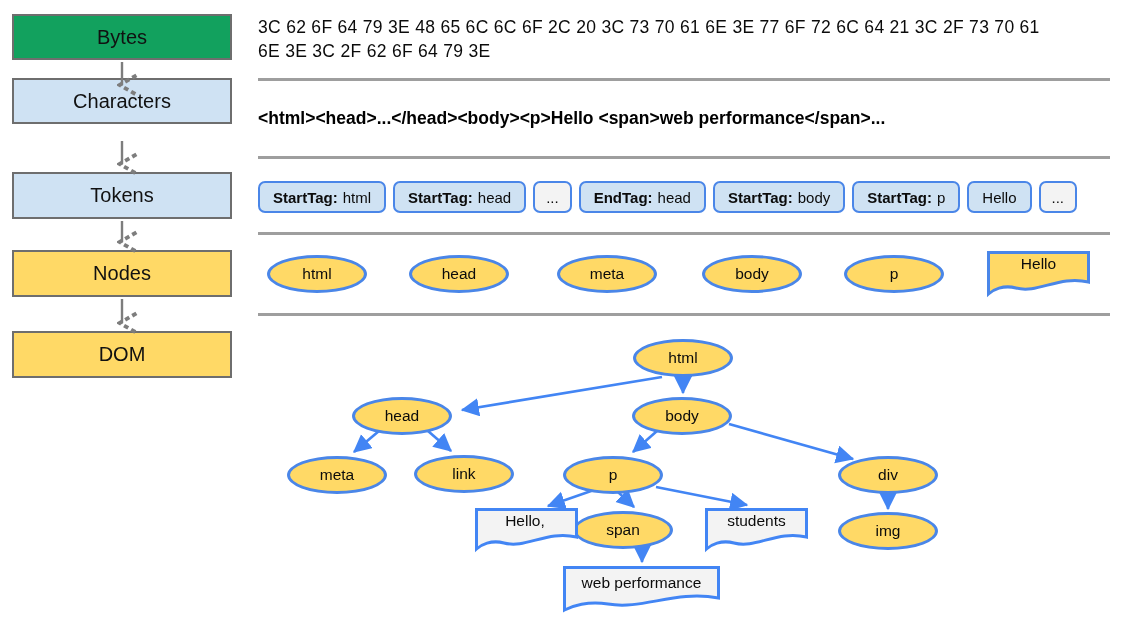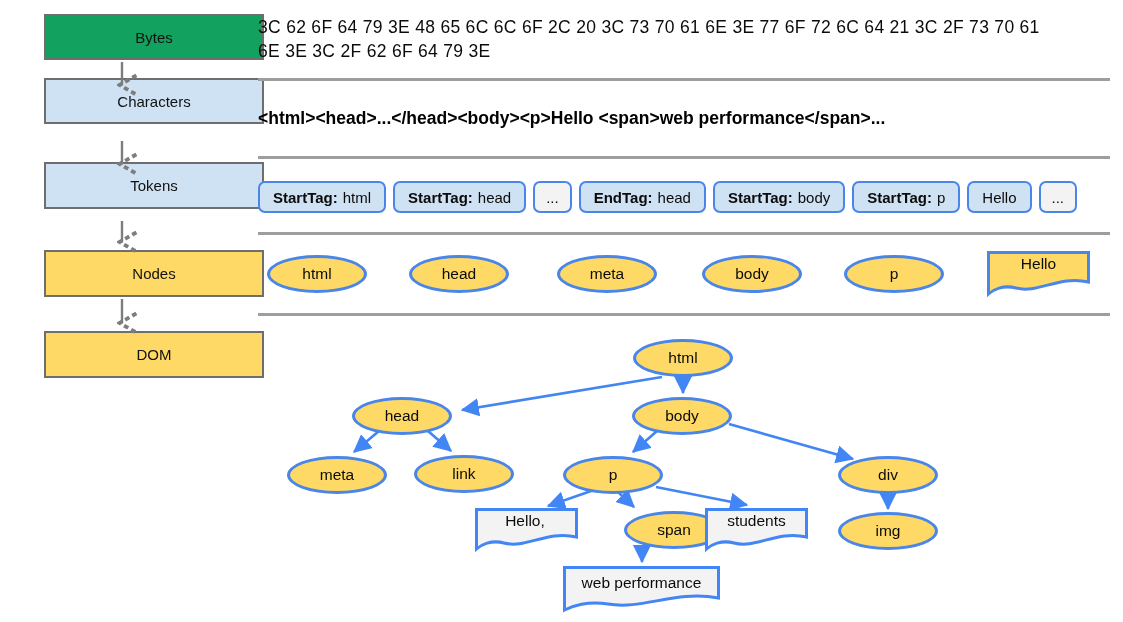--- a/index.html
+++ b/index.html
@@ -4,21 +4,21 @@
 <style>
   * { margin:0; padding:0; box-sizing:border-box; }
   html,body { background:#ffffff; }
   body { font-family:"Liberation Sans", sans-serif; }
   .page { position:relative; width:1123px; height:622px; background:#ffffff; overflow:hidden; }
 
   
   .stage {
     position:absolute; left:12px; width:220px; height:47px;
     border:2px solid #6e6e6e; display:flex; align-items:center; justify-content:center;
-    font-size:15px; color:#111111;margin-left:32px;
+    font-size:20px; color:#111111;
   }
   .stage.green { background:#12a15e; }
   .stage.blue  { background:#cfe2f3; }
   .stage.yellow{ background:#ffd966; }
 
   
   .bytes-text {
     position:absolute; left:258px; top:15px; width:800px;
     font-size:17.5px; line-height:24px; color:#0b0b0b; letter-spacing:.3px;
   }
@@ -64,21 +64,21 @@
 <body>
 
 <div class="page">
 
   <div class="stage green" style="top:14px;  height:46px;">
       <span>Bytes</span>
     </div>
   <div class="stage blue" style="top:78px;  height:46px;">
       <span>Characters</span>
     </div>
-  <div class="stage blue" style="top:162px;">
+  <div class="stage blue" style="top:172px;">
       <span>Tokens</span>
     </div>
   <div class="stage yellow" style="top:250px;">
       <span>Nodes</span>
     </div>
   <div class="stage yellow" style="top:331px;">
       <span>DOM</span>
     </div>
 
   <svg class="overlay" width="250" height="400">
@@ -192,21 +192,21 @@
     </div>
   <div class="ellipse" style="left:414px; top:455px;">
       <span>link</span>
     </div>
   <div class="ellipse" style="left:563px; top:456px;">
       <span>p</span>
     </div>
   <div class="ellipse" style="left:838px; top:456px;">
       <span>div</span>
     </div>
-  <div class="ellipse" style="left:624px; top:511px;">
+  <div class="ellipse" style="left:573px; top:511px;">
       <span>span</span>
     </div>
   <div class="ellipse" style="left:838px; top:512px;">
       <span>img</span>
     </div>
 
   <div class="flag" style="left:475px; top:508px; width:100px;">
     <svg width="103" height="44">
       <path d="M1.5,1.5 L101.5,1.5 L101.5,29 C72,22 51,41 29,35 C16,31.5 6,37 1.5,41 Z" fill="#f3f3f3" stroke="#4285f4" stroke-width="3"></path>
     </svg>

